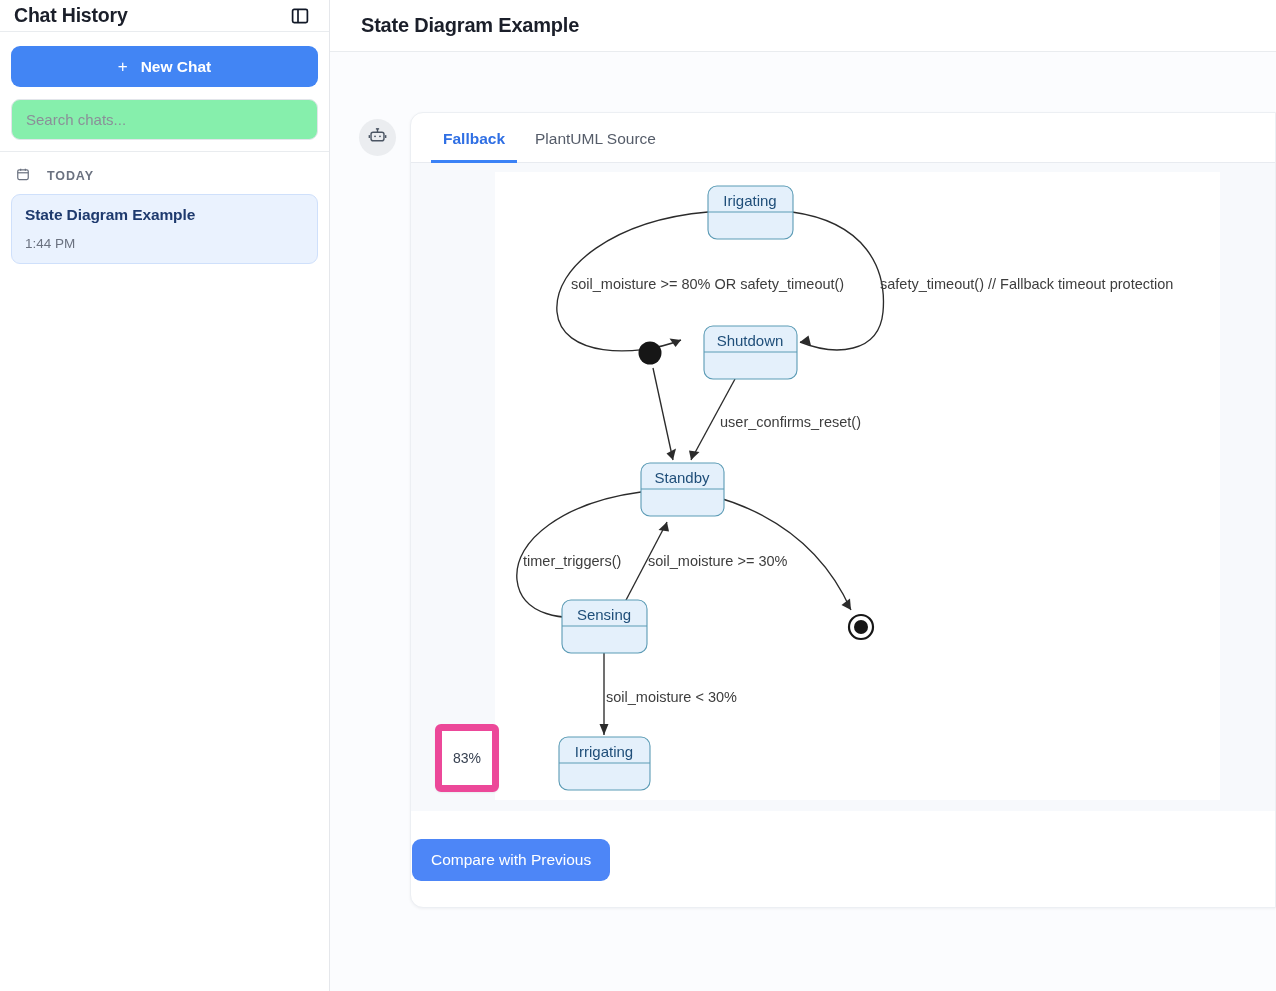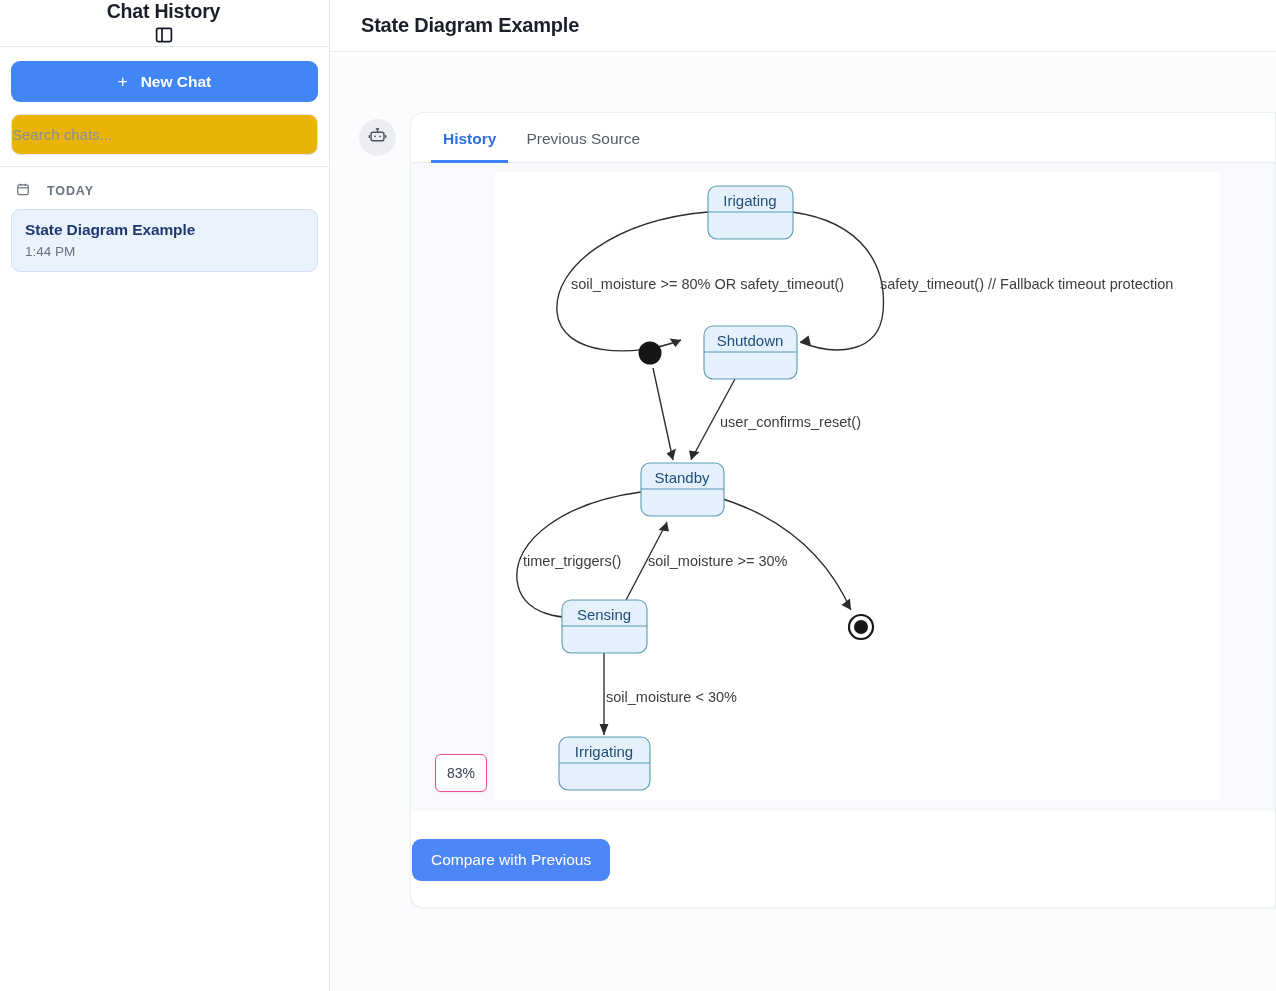--- a/index.html
+++ b/index.html
@@ -13,65 +13,64 @@
 
   
   .sidebar {
     width: 330px; height: 991px;
     background: #ffffff;
     border-right: 1px solid #e5e7eb;
     display: flex; flex-direction: column;
     flex: 0 0 330px;
   }
   .sb-header {
-    height: 47px;
+    height: 32px;
     display: flex; align-items: center; justify-content: space-between;
     padding: 0 16px 0 14px;
     border-bottom: 1px solid #e9ecef;
-    flex-direction: column;
   }
   .sb-title { font-size: 19.5px; font-weight: 600; color: #1b1f2a; letter-spacing: -0.2px; }
   .panel-toggle {
     width: 26px; height: 26px; display: flex; align-items: center; justify-content: center;
     cursor: pointer; color: #111827;
   }
   .sb-top { padding: 14px 11px 11px 11px; border-bottom: 1px solid #e9ecef; }
   .new-chat {
     width: 100%; height: 41px;
     background: #4285f4; color: #fff;
     border: none; border-radius: 9px;
     font-size: 15.5px; font-weight: 700;
     font-family: "Liberation Sans", sans-serif;
     display: flex; align-items: center; justify-content: center; gap: 13px;
     cursor: pointer;
   }
   .plus-ic { font-size: 17px; font-weight: 400; line-height: 1; }
   .search-box {
     margin-top: 12px; width: 100%; height: 41px;
     border: 1px solid #e2e5ea; border-radius: 9px;
-    padding: 0 0; font-size: 15px; color: #333;
+    padding: 0 14px; font-size: 15px; color: #333;
     font-family: "Liberation Sans", sans-serif;
-    background: #eab308; outline: none;
+    background: #86efac; outline: none;
   }
   .search-box::placeholder { color: #8a8f98; }
   .group-head {
     display: flex; align-items: center; gap: 17px;
     padding: 15px 16px 9px 16px;
   }
   .group-label { font-size: 12.5px; font-weight: 700; letter-spacing: 0.9px; color: #6b7280; }
   .chat-list { padding: 0 11px; }
   .chat-item {
     background: #eaf2fe;
     border: 1px solid #cfe0fb;
     border-radius: 9px;
     padding: 11px 13px 12px 13px;
     cursor: pointer;
   }
   .chat-item-title { font-size: 15.5px; font-weight: 700; color: #1e3a6e; letter-spacing: -0.1px; }
-  .chat-item-time { font-size: 13.5px; color: #6b7280; margin-top: 5px; }
+  .chat-item-time { font-size: 13.5px; color: #6b7280; margin-top: 12px; }
 
   
   .main { flex: 1; display: flex; flex-direction: column; height: 991px; background: #fbfcfe; min-width: 0; }
   .main-header {
     height: 52px; background: #fff;
     border-bottom: 1px solid #e9ecef;
     display: flex; align-items: center; padding: 0 0 0 31px;
     flex: 0 0 52px;
   }
   .main-title { font-size: 20px; font-weight: 600; color: #1b1f2a; letter-spacing: -0.2px; }
@@ -116,22 +115,22 @@
     border-radius: 0 0 0 0;
   }
   .canvas {
     position: absolute; left: 84px; top: 9px;
     width: 725px; height: 628px;
     background: #ffffff;
   }
   .canvas svg { display: block; }
   .zoom-badge {
     position: absolute; left: 24px; bottom: 19px;
-    background: #fff; border: 1px solid #ec4899; border-radius: 6px;
-    padding: 10px 11px; font-size: 14px; color: #374151;
+    background: #fff; border: 7px solid #ec4899; border-radius: 6px;
+    padding: 19px 11px; font-size: 14px; color: #374151;
     box-shadow: 0 1px 2px rgba(16,24,40,0.06);
     cursor: pointer; z-index: 5;
   }
   .bubble-footer { padding: 28px 0 26px 0; }
   .compare-btn {
     margin-left: 1px;
     background: #4d86f7; color: #fff;
     border: none; border-radius: 9px;
     padding: 12px 19px;
     font-size: 15.5px; font-weight: 400;
@@ -210,22 +209,22 @@
               <line x1="18.6" y1="9.6" x2="18.6" y2="12.6"></line>
               <circle cx="7.4" cy="10.9" r="0.95" fill="#4b5563" stroke="none"></circle>
               <circle cx="12.6" cy="10.9" r="0.95" fill="#4b5563" stroke="none"></circle>
             </svg>
           </span>
         </div>
 
         <div class="bubble">
 
           <div class="tabs">
-            <div class="tab active">History</div>
-            <div class="tab">Previous Source</div>
+            <div class="tab active">Fallback</div>
+            <div class="tab">PlantUML Source</div>
           </div>
 
           <div class="diagram-wrap">
 
             <div class="zoom-badge">83%</div>
 
             <div class="canvas">
               <svg width="725" height="628" viewBox="0 0 725 628">
 
                 <g>

